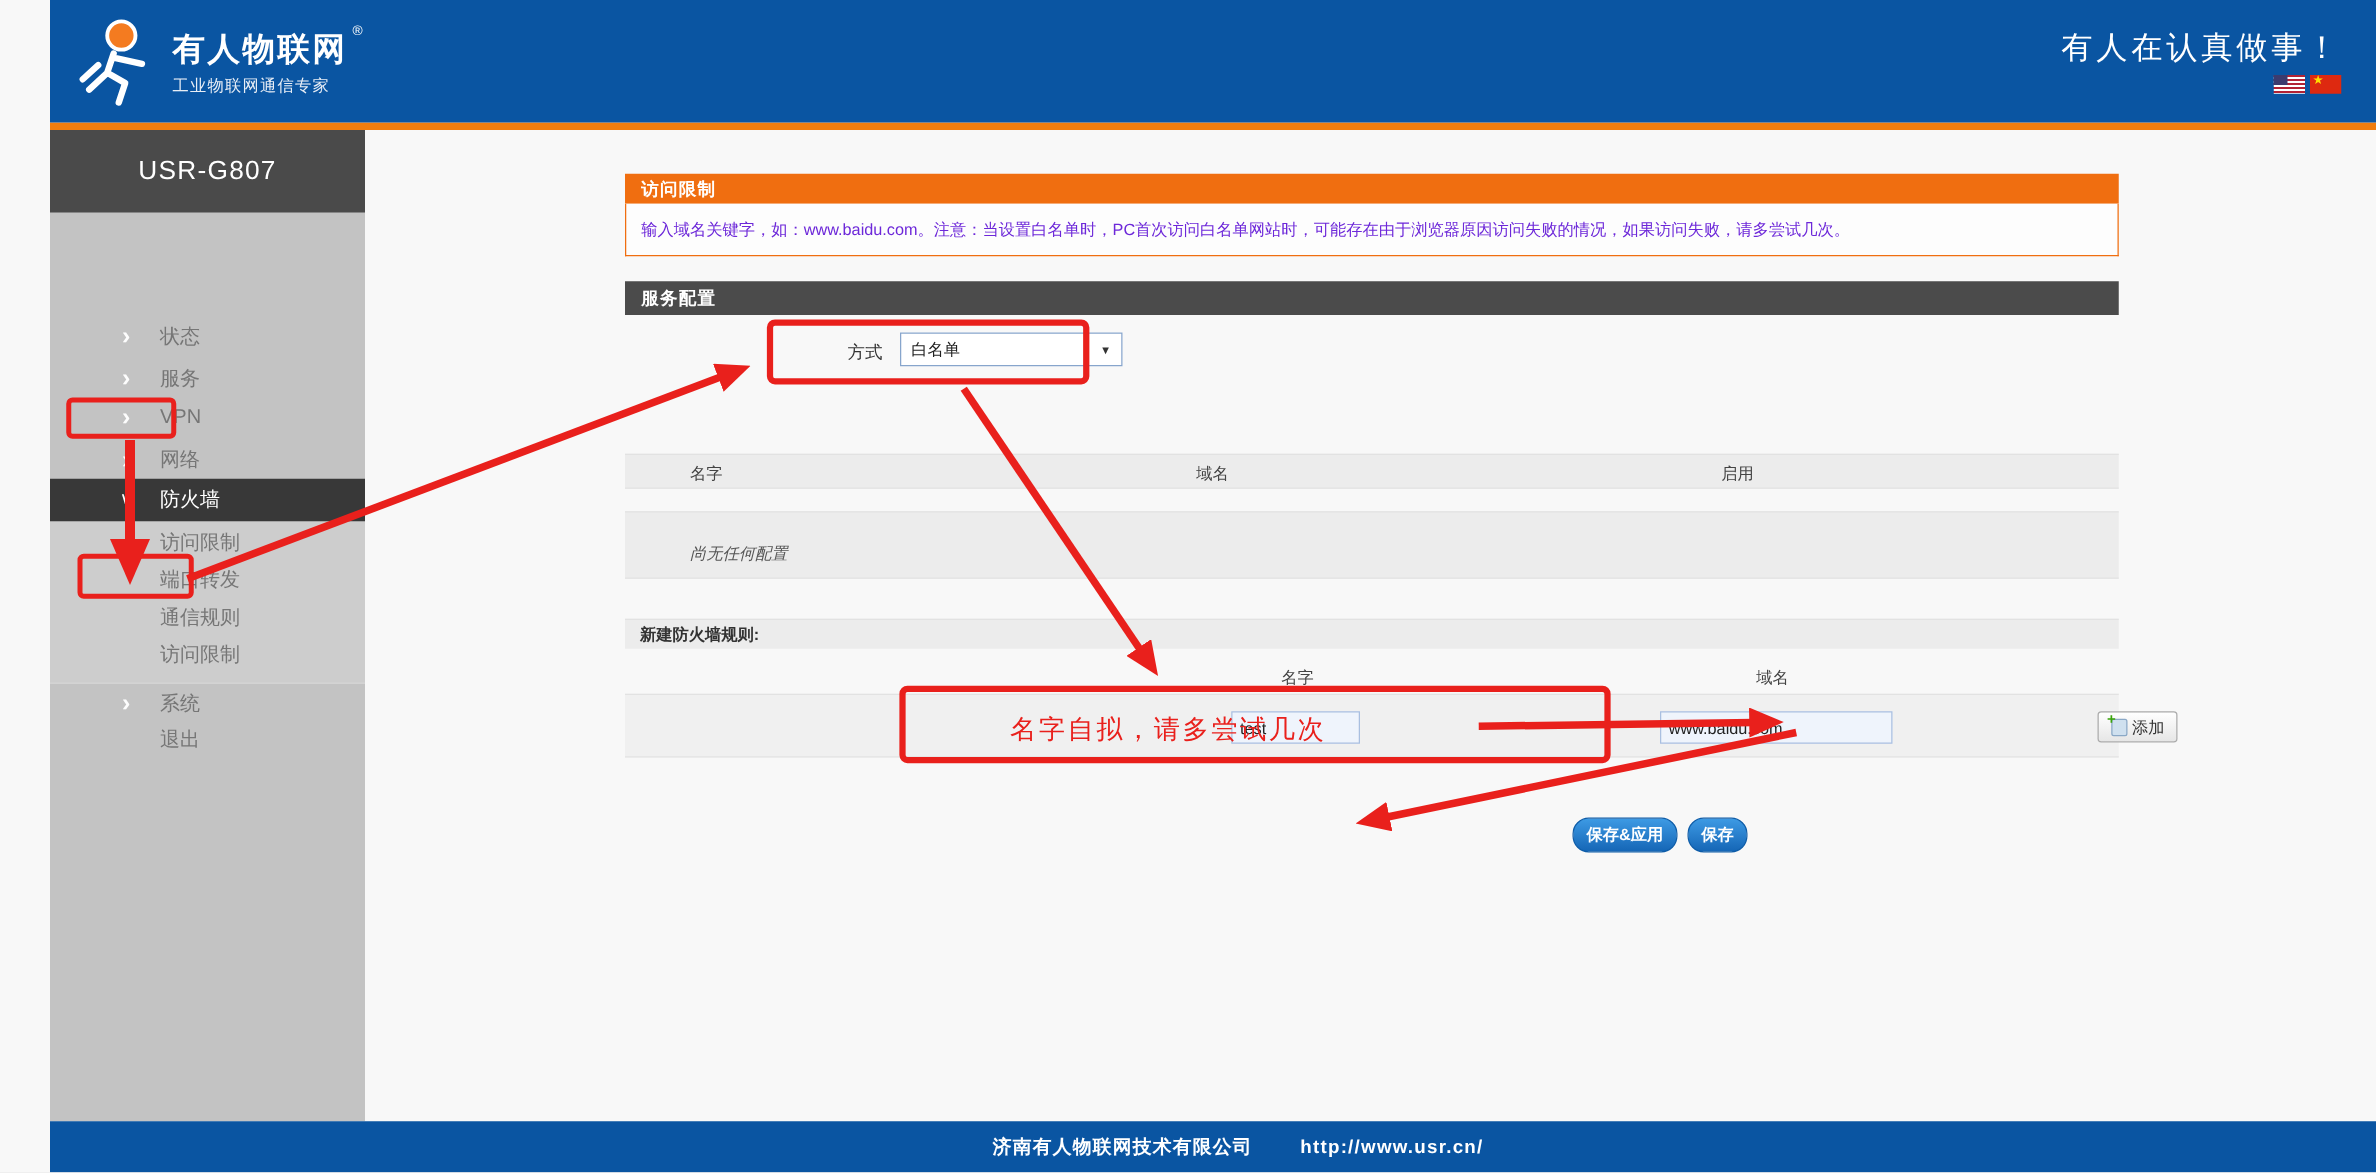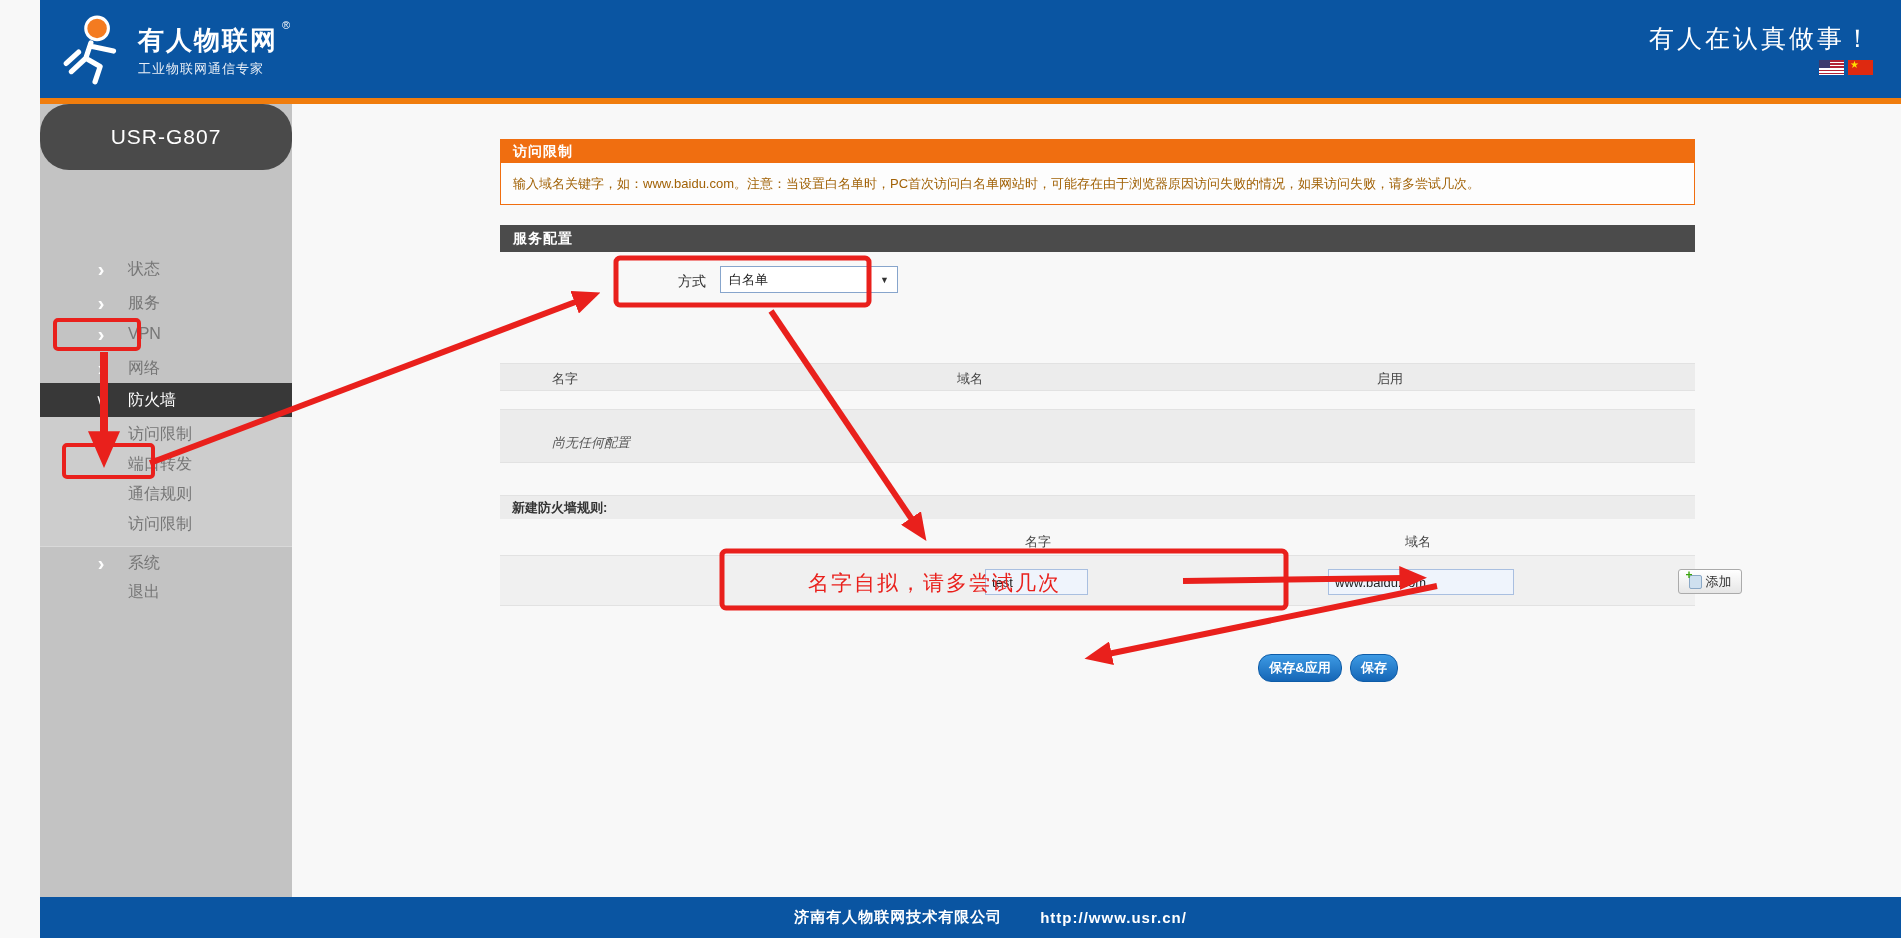--- a/index.html
+++ b/index.html
@@ -24,38 +24,38 @@
   .flag-cn { background:#de2910; }
   .flag-cn .star { position:absolute; left:2px; top:-3px; color:#ffde00; font-size:10px; line-height:15px; }
 
   .orange-strip { height:6px; background:#f07d0e; }
 
   
   .body { position:relative; display:flex; height:793px; }
 
   
   .sidebar { position:relative; width:252px; height:100%; background:#c3c3c3; flex:none; }
-  .side-head { height:66px; background:#4a4a4a; color:#fff; font-size:21px; letter-spacing:1px; display:flex; align-items:center; justify-content:center;border-radius:29px; }
+  .side-head { height:66px; background:#4a4a4a; color:#fff; font-size:21px; letter-spacing:1px; display:flex; align-items:center; justify-content:center; }
   .side-body { position:absolute; top:66px; left:0; right:0; bottom:0; }
   .submenu-bg { position:absolute; left:0; right:0; top:247px; height:129px; background:#cdcdcd; }
   .side-divider { position:absolute; left:0; right:0; top:376px; height:1px; background:#d9d9d9; }
   .menu-item, .sub-item { position:absolute; left:0; right:0; height:34px; display:flex; align-items:center; font-size:16px; color:#767676; cursor:pointer; }
   .menu-item .chev { color:#fdfdfd; font-size:20px; width:26px; text-align:center; margin-left:48px; font-weight:bold; line-height:16px; }
   .menu-item .mlabel { margin-left:14px; }
   .menu-item.active { background:#383838; color:#fff; }
   .menu-item.active .chev { font-size:15px; font-weight:normal; }
   .sub-item { height:30px; padding-left:88px; }
 
   
   .main { position:relative; flex:1; background:#f8f8f8; }
   .card-w { left:208px; width:1195px; position:absolute; }
   .sec-title { height:24px; line-height:24px; color:#fff; font-size:14px; font-weight:bold; padding-left:13px; letter-spacing:1px; }
   .sec-orange { top:35px; background:#f06e10; }
   .sec-dark { top:121px; height:27px; line-height:27px; background:#4b4b4b; }
-  .desc-box { top:59px; height:42px; background:#fdfdfd; border:1px solid #f06e10; border-top:none; font-size:13px; color:#a16207; display:flex; align-items:center; padding:0 12px; }
+  .desc-box { top:59px; height:42px; background:#fdfdfd; border:1px solid #f06e10; border-top:none; font-size:13px; color:#6d28d9; display:flex; align-items:center; padding:0 12px; }
 
   .mode-row { top:156px; height:46px; }
   .mode-label { position:absolute; left:178px; top:13px; font-size:14px; color:#333; }
   .mode-select { position:absolute; left:220px; top:6px; width:178px; height:27px; background:#fff; border:1px solid #87a5cc; font-size:13px; color:#222; display:flex; align-items:center; padding:0 8px; cursor:pointer;gap:29px; }
   .mode-select .dd-arrow { margin-left:auto; font-size:9px; color:#333; }
 
   .t1-head { top:259px; height:28px; background:#ececec; border-top:1px solid #e2e2e2; border-bottom:1px solid #e2e2e2; font-size:13px; color:#444; }
   .t1-head span { position:absolute; top:6px; }
   .t1-col1 { left:52px; }
   .t1-col2 { left:470px; transform:translateX(-50%); }

